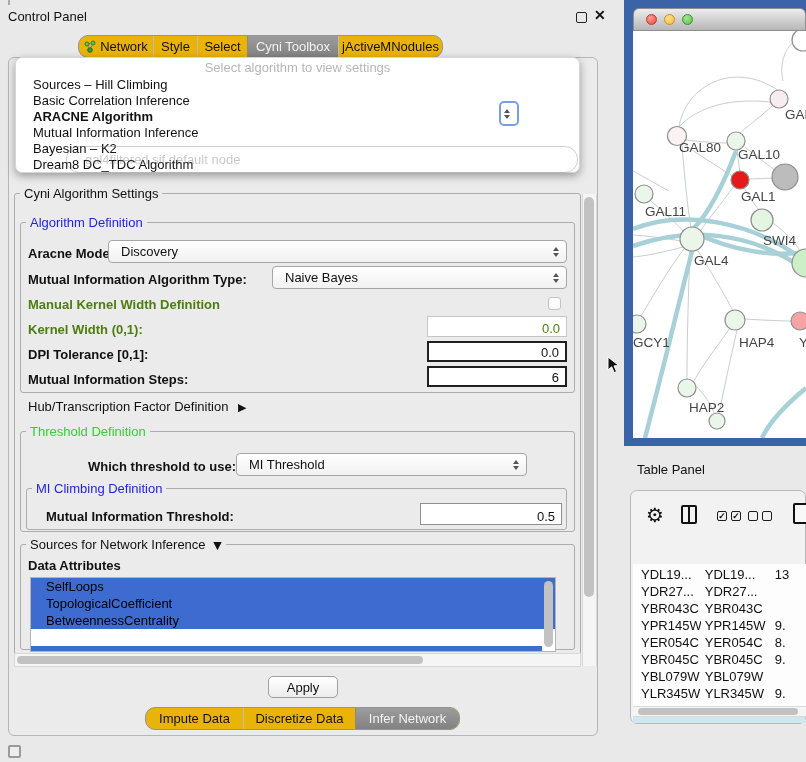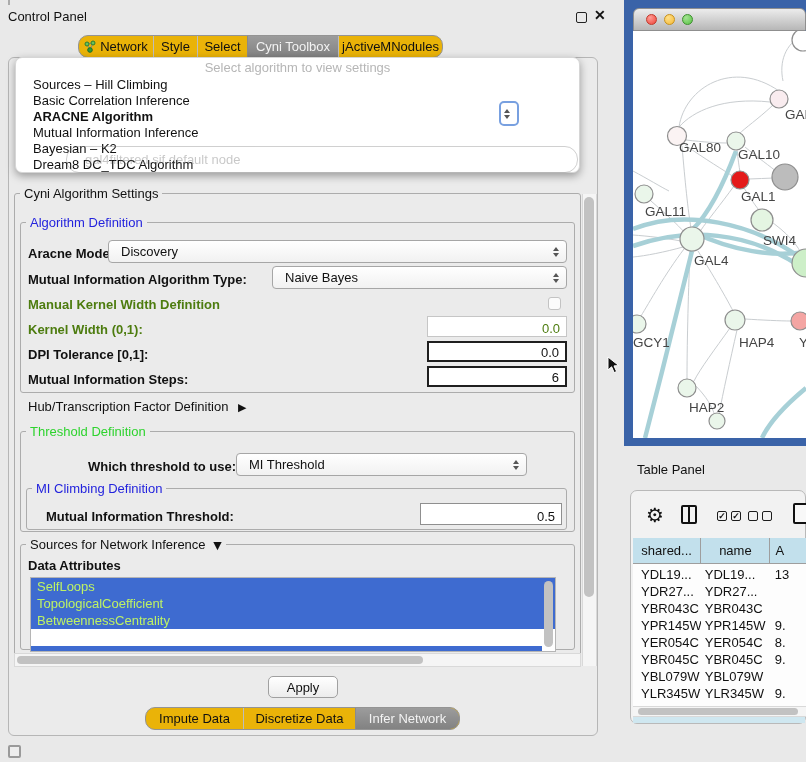--- a/index.html
+++ b/index.html
@@ -19,21 +19,21 @@
   .spin .dn{border-top:4.5px solid #555}
   .field{position:absolute;background:#fff;display:flex;align-items:flex-end;justify-content:flex-end;padding-right:6px}
   .seg{position:absolute;display:flex;height:23px;border:1px solid #949494;border-radius:10px;overflow:hidden;background:#eab308;z-index:3}
   .seg>div{display:flex;align-items:center;justify-content:center;border-left:1px solid #bdbdbd;height:100%}
   .seg>div:first-child{border-left:none}
   .seg>div.sel{background:linear-gradient(#9c9c9c,#828282);color:#f3f3f3;border-left-color:#8a8a8a}
   .popup{position:absolute;left:15px;top:57px;width:565px;height:116px;background:#fff;border:1px solid #d6d6d6;
          border-radius:7px;box-shadow:0 3px 9px rgba(0,0,0,.35);z-index:5}
   .popup .hdr{height:19px;line-height:19px;text-align:center;color:#b6b6b6}
   .dd-item{height:16px;line-height:16px;padding-left:17px}
-  .attr-item{height:17px;line-height:17px;padding-left:6px;background:#3e6bd0;color:#bef264}
+  .attr-item{height:17px;line-height:17px;padding-left:15px;background:#3e6bd0;color:#000000}
   .thumb{position:absolute;background:#c2c2c2;border-radius:5px}
   .track{position:absolute;background:#f5f5f5;border:1px solid #d9d9d9}
   .tbl-th{display:flex;align-items:center;justify-content:center;border-left:1px solid #9e9e9e;height:100%;overflow:hidden}
   .tbl-th:first-child{border-left:none}
   .tbl-row{display:flex;height:17px;line-height:17px}
   .light{background:radial-gradient(circle at 35% 30%, var(--hi), var(--lo));border:1px solid var(--bd);
          border-radius:50%;width:11px;height:11px;position:absolute}
   .cbx{display:inline-block;width:10px;height:10px;border:1.6px solid #1c1c1c;border-radius:2px;
        font-size:9px;line-height:8px;text-align:center;font-weight:bold}
   .tri{font-family:"DejaVu Sans",sans-serif;font-size:11px}
@@ -283,31 +283,20 @@
   <span class="abs" style="left:717px;top:511px;display:flex;gap:4px">
     <span class="cbx">✓</span>
       <span class="cbx">✓</span>
   </span>
   <span class="abs" style="left:748px;top:511px;display:flex;gap:4px">
     <span class="cbx"></span>
       <span class="cbx"></span>
   </span>
   <span class="abs" style="left:793px;top:503px;width:17px;height:21px;border:2px solid #111;border-radius:2px;background:#f8f8f8"></span>
 
-  <div class="abs" style="left:633px;top:538px;width:173px;height:26px;background:#c2e0ec;border-bottom:1px solid #9e9e9e;display:flex;overflow:hidden">
-    <div class="tbl-th" style="width:75px">
-        <span>shared...</span>
-      </div>
-    <div class="tbl-th" style="width:77px">
-        <span>name</span>
-      </div>
-    <div class="tbl-th" style="width:40px;justify-content:flex-start;padding-left:5px">
-        <span>A</span>
-      </div>
-  </div>
 
   <div class="abs" style="left:633px;top:564px;width:173px;height:142px;overflow:hidden;background:#fdfdfd">
     <div id="tbl-rows" style="padding-top:2px">
         <div class="tbl-row">
           <div style="width: 75px; padding-left: 8px; overflow: hidden;">YDL19...</div>
           <div style="width: 77px; padding-left: 4px; overflow: hidden;">YDL19...</div>
           <div style="width: 40px; padding-left: 5px; overflow: hidden;">13</div>
         </div>
         <div class="tbl-row">
           <div style="width: 75px; padding-left: 8px; overflow: hidden;">YDR27...</div>

